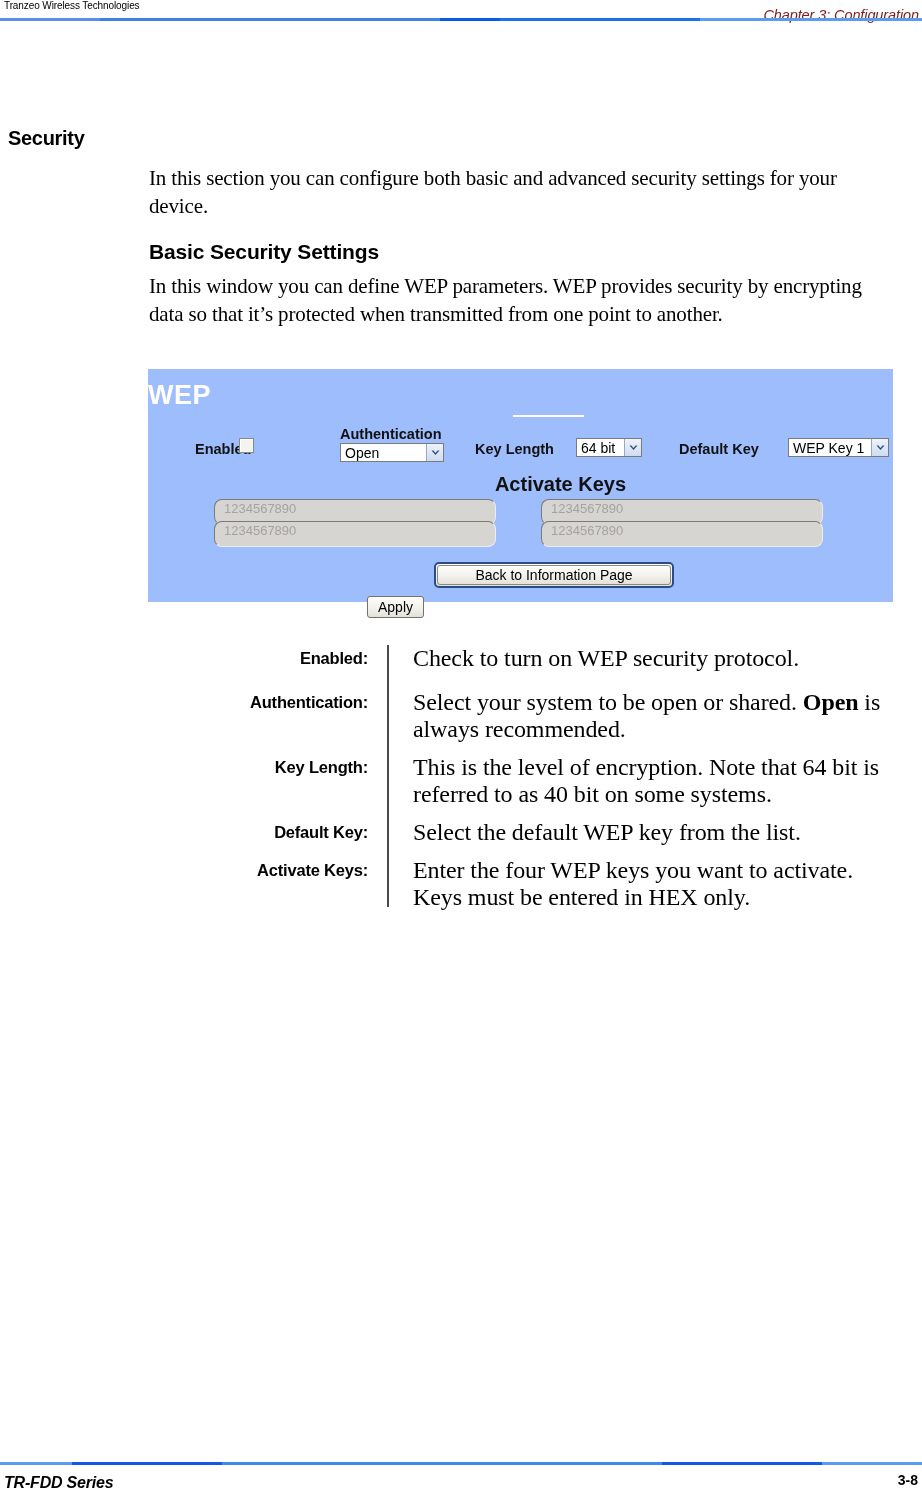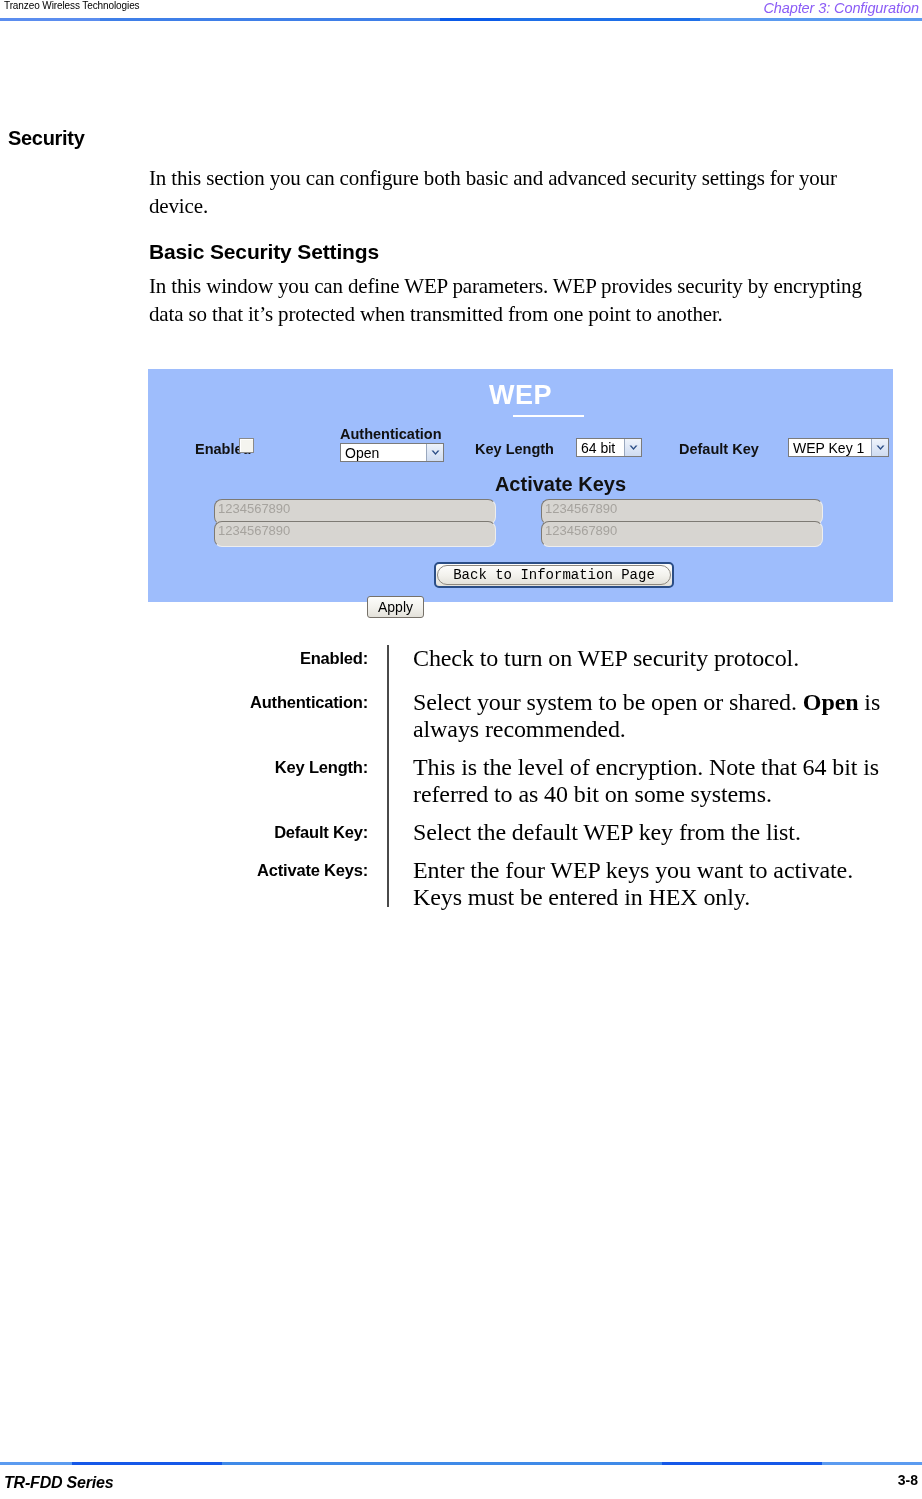--- a/index.html
+++ b/index.html
@@ -26,26 +26,26 @@
   .page-header .hdr-left {
     position: absolute;
     left: 4px; top: 0px;
     font-family: "Liberation Sans", sans-serif;
     font-size: 10px;
     letter-spacing: -0.1px;
     color: #000;
   }
   .page-header .hdr-right {
     position: absolute;
-    right: 3px; top: 0px;
+    right: 3px; top: 7px;
     font-family: "Liberation Sans", sans-serif;
     font-size: 14.5px;
     font-style: italic;
     letter-spacing: -0.1px;
-    color: #8b5cf6;
+    color: #7f1d1d;
   }
   .rule {
     position: absolute;
     left: 0;
     width: 922px;
     height: 3px;
     display: flex;
   }
   .rule span { display: block; height: 100%; }
   .hdr-rule { top: 18px; }
@@ -91,21 +91,21 @@
     width: 745px;
     height: 233px;
     background: #9ebdfc;
     font-family: "Liberation Sans", sans-serif;
   }
   .wep-title {
     position: absolute;
     top: 11px;
     left: 0;
     width: 745px;
-    text-align: center;
+    text-align: left;
     font-size: 27px;
     font-weight: bold;
     color: #ffffff;
     letter-spacing: 0.5px;
   }
   .wep-title-underline {
     position: absolute;
     top: 46px;
     left: 365px;
     width: 71px;
@@ -190,21 +190,21 @@
     height: 26px;
     background: #d7d5d1;
     border-top: 1px solid #7d7a74;
     border-left: 1px solid #7d7a74;
     border-right: 1px solid #eeeeee;
     border-bottom: 1px solid #eeeeee;
     box-sizing: border-box;
     font-family: "Liberation Sans", sans-serif;
     font-size: 13px;
     color: #a6a39e;
-    padding-left: 3px;
+    padding-left: 9px;
     line-height: 17px;
     white-space: nowrap;
     overflow: hidden;
     border-radius: 8px;
   }
   .ki-1 { left: 66px;  top: 130px; width: 282px; }
   .ki-2 { left: 393px; top: 130px; width: 282px; }
   .ki-3 { left: 66px;  top: 152px; width: 282px; }
   .ki-4 { left: 393px; top: 152px; width: 282px; }
 
@@ -229,27 +229,26 @@
   .btn-back {
     left: 286px; top: 193px;
     width: 240px; height: 26px;
     border: 2px solid #2a4d86;
     border-radius: 5px;
     padding: 1px;
   }
   .btn-back .btn-inner {
     width: 100%; height: 100%;
     border: 1px solid #8d8880;
-    border-radius: 10px;
+    border-radius: 3px;
     background: linear-gradient(180deg,#fdfdfb 0%,#f2f1ec 55%,#e3e1da 100%);
     display: flex;
     align-items: center;
     justify-content: center;
     box-sizing: border-box;
-    font-family: Liberation Mono, monospace;
   }
 
   
   .deflist {
     position: absolute;
     left: 200px;
     top: 645px;
     width: 694px;
   }
   .def-divider {

